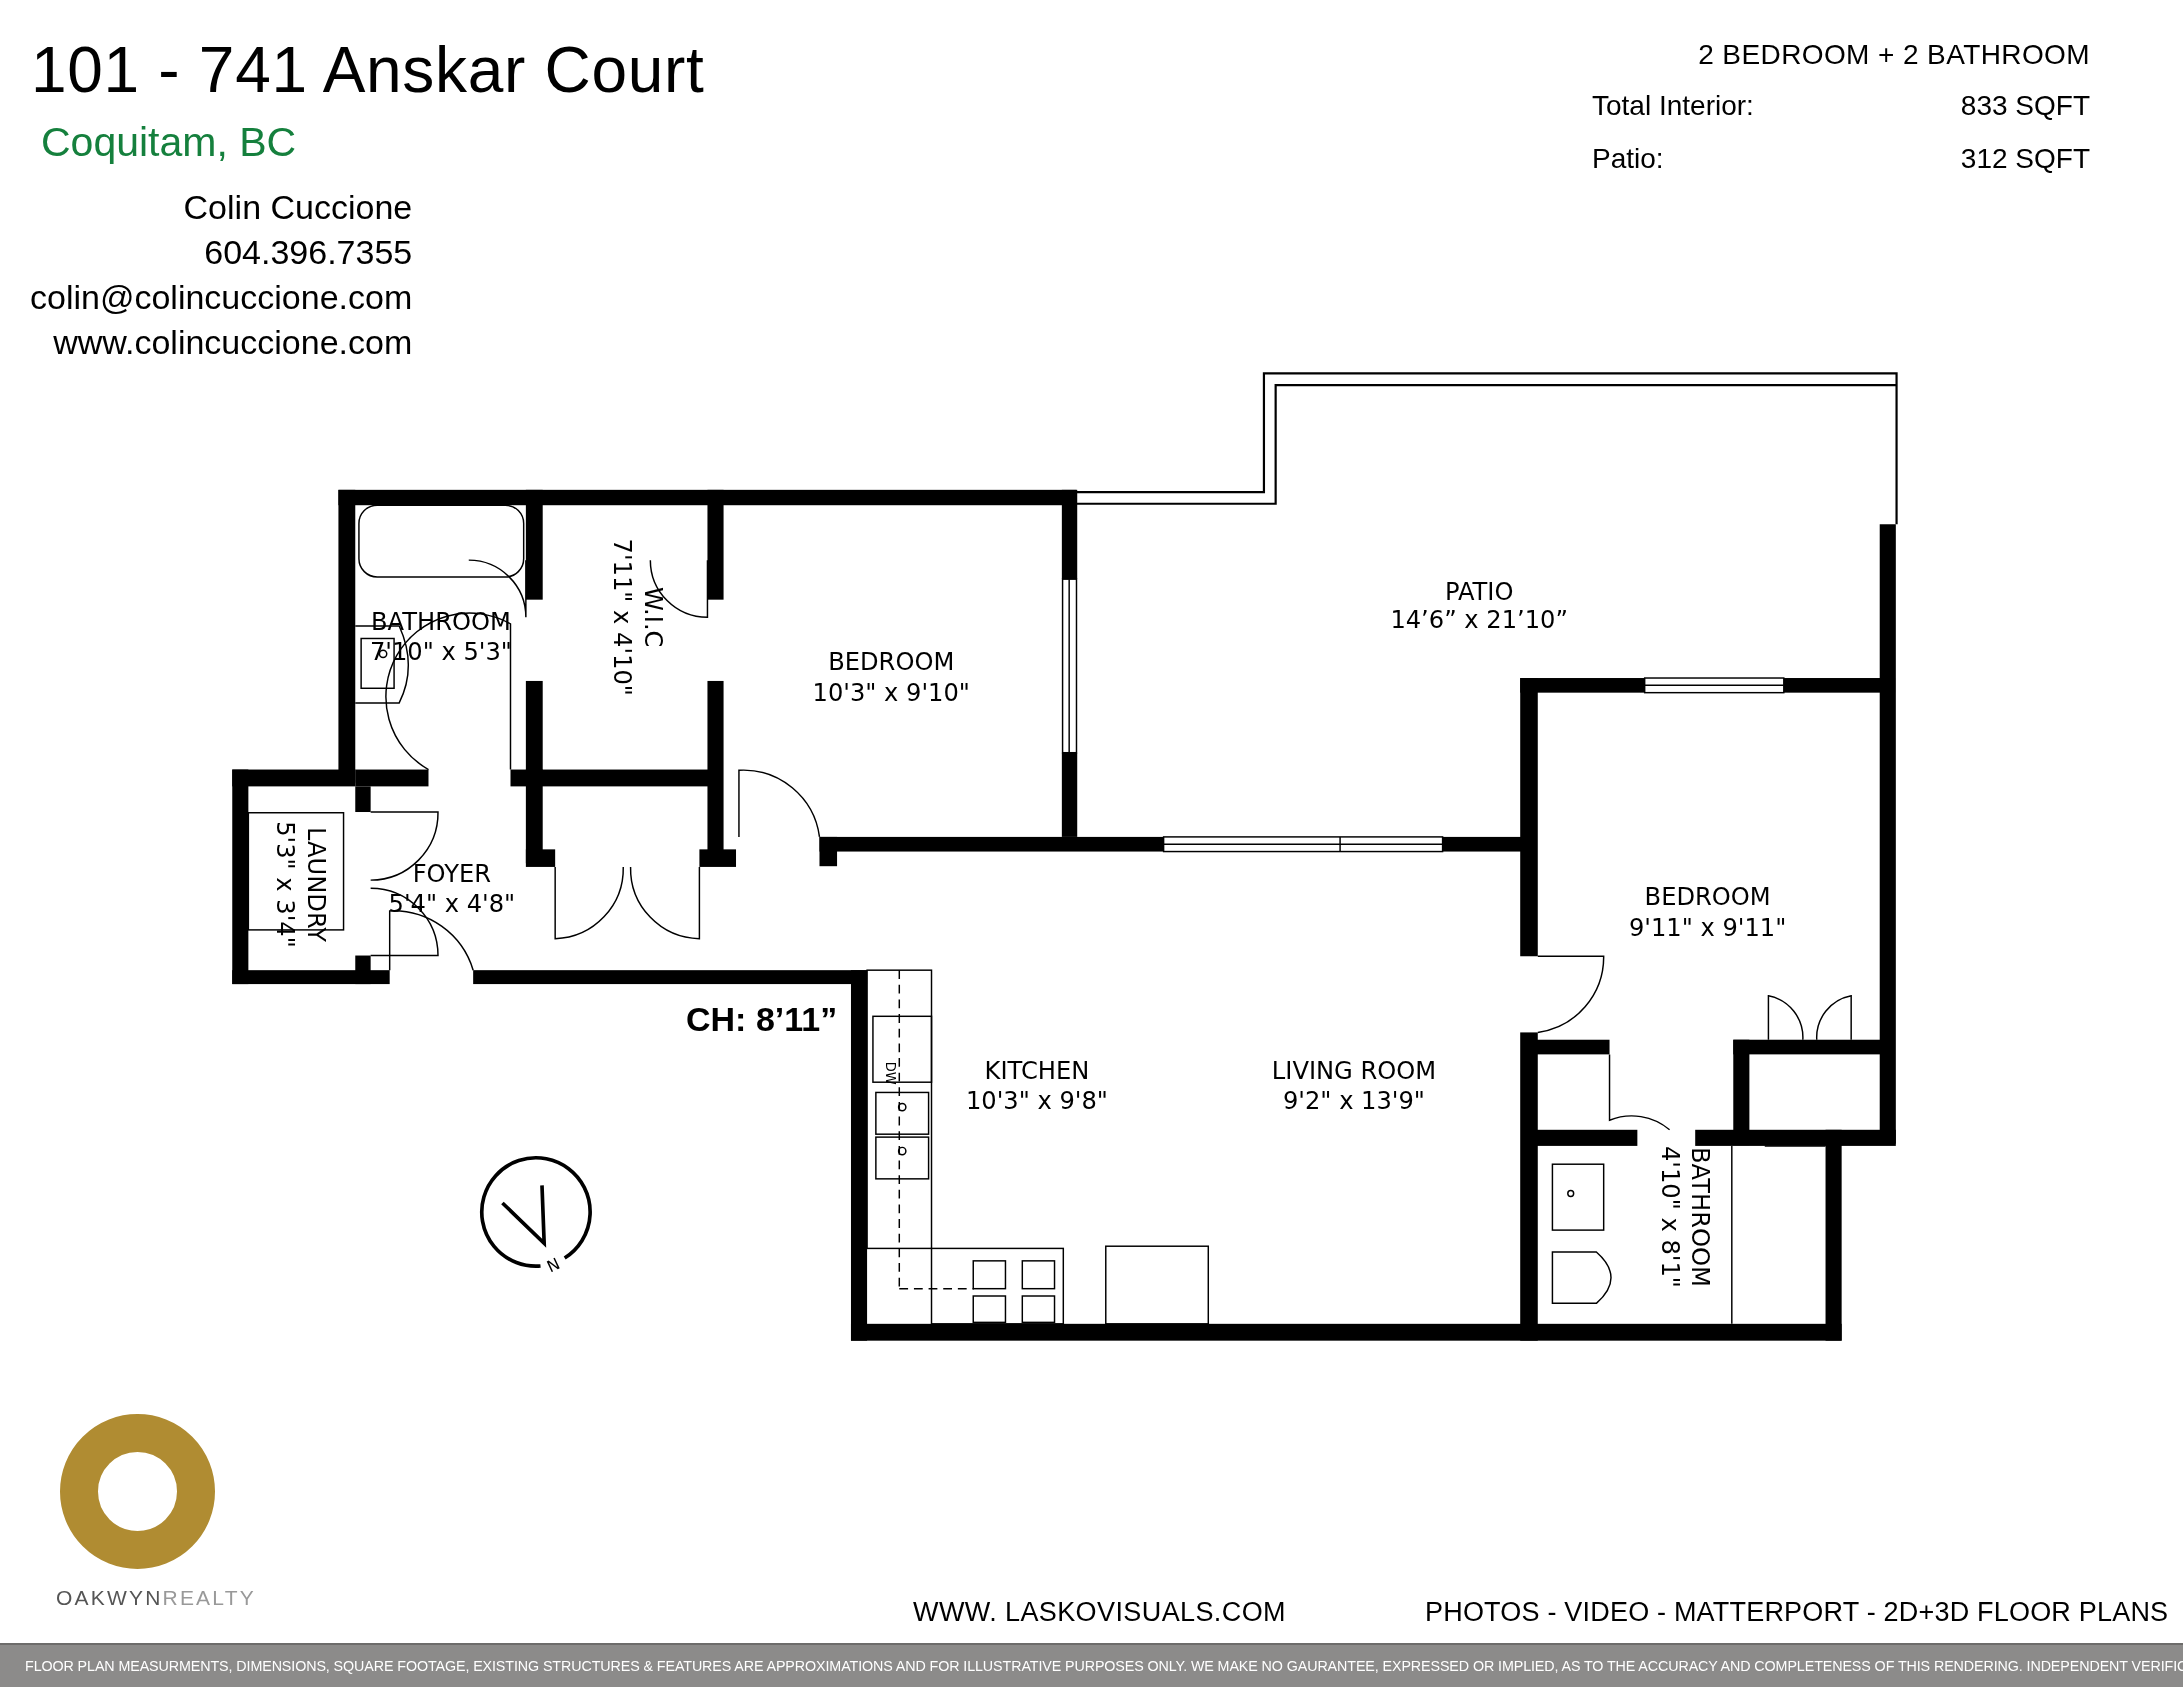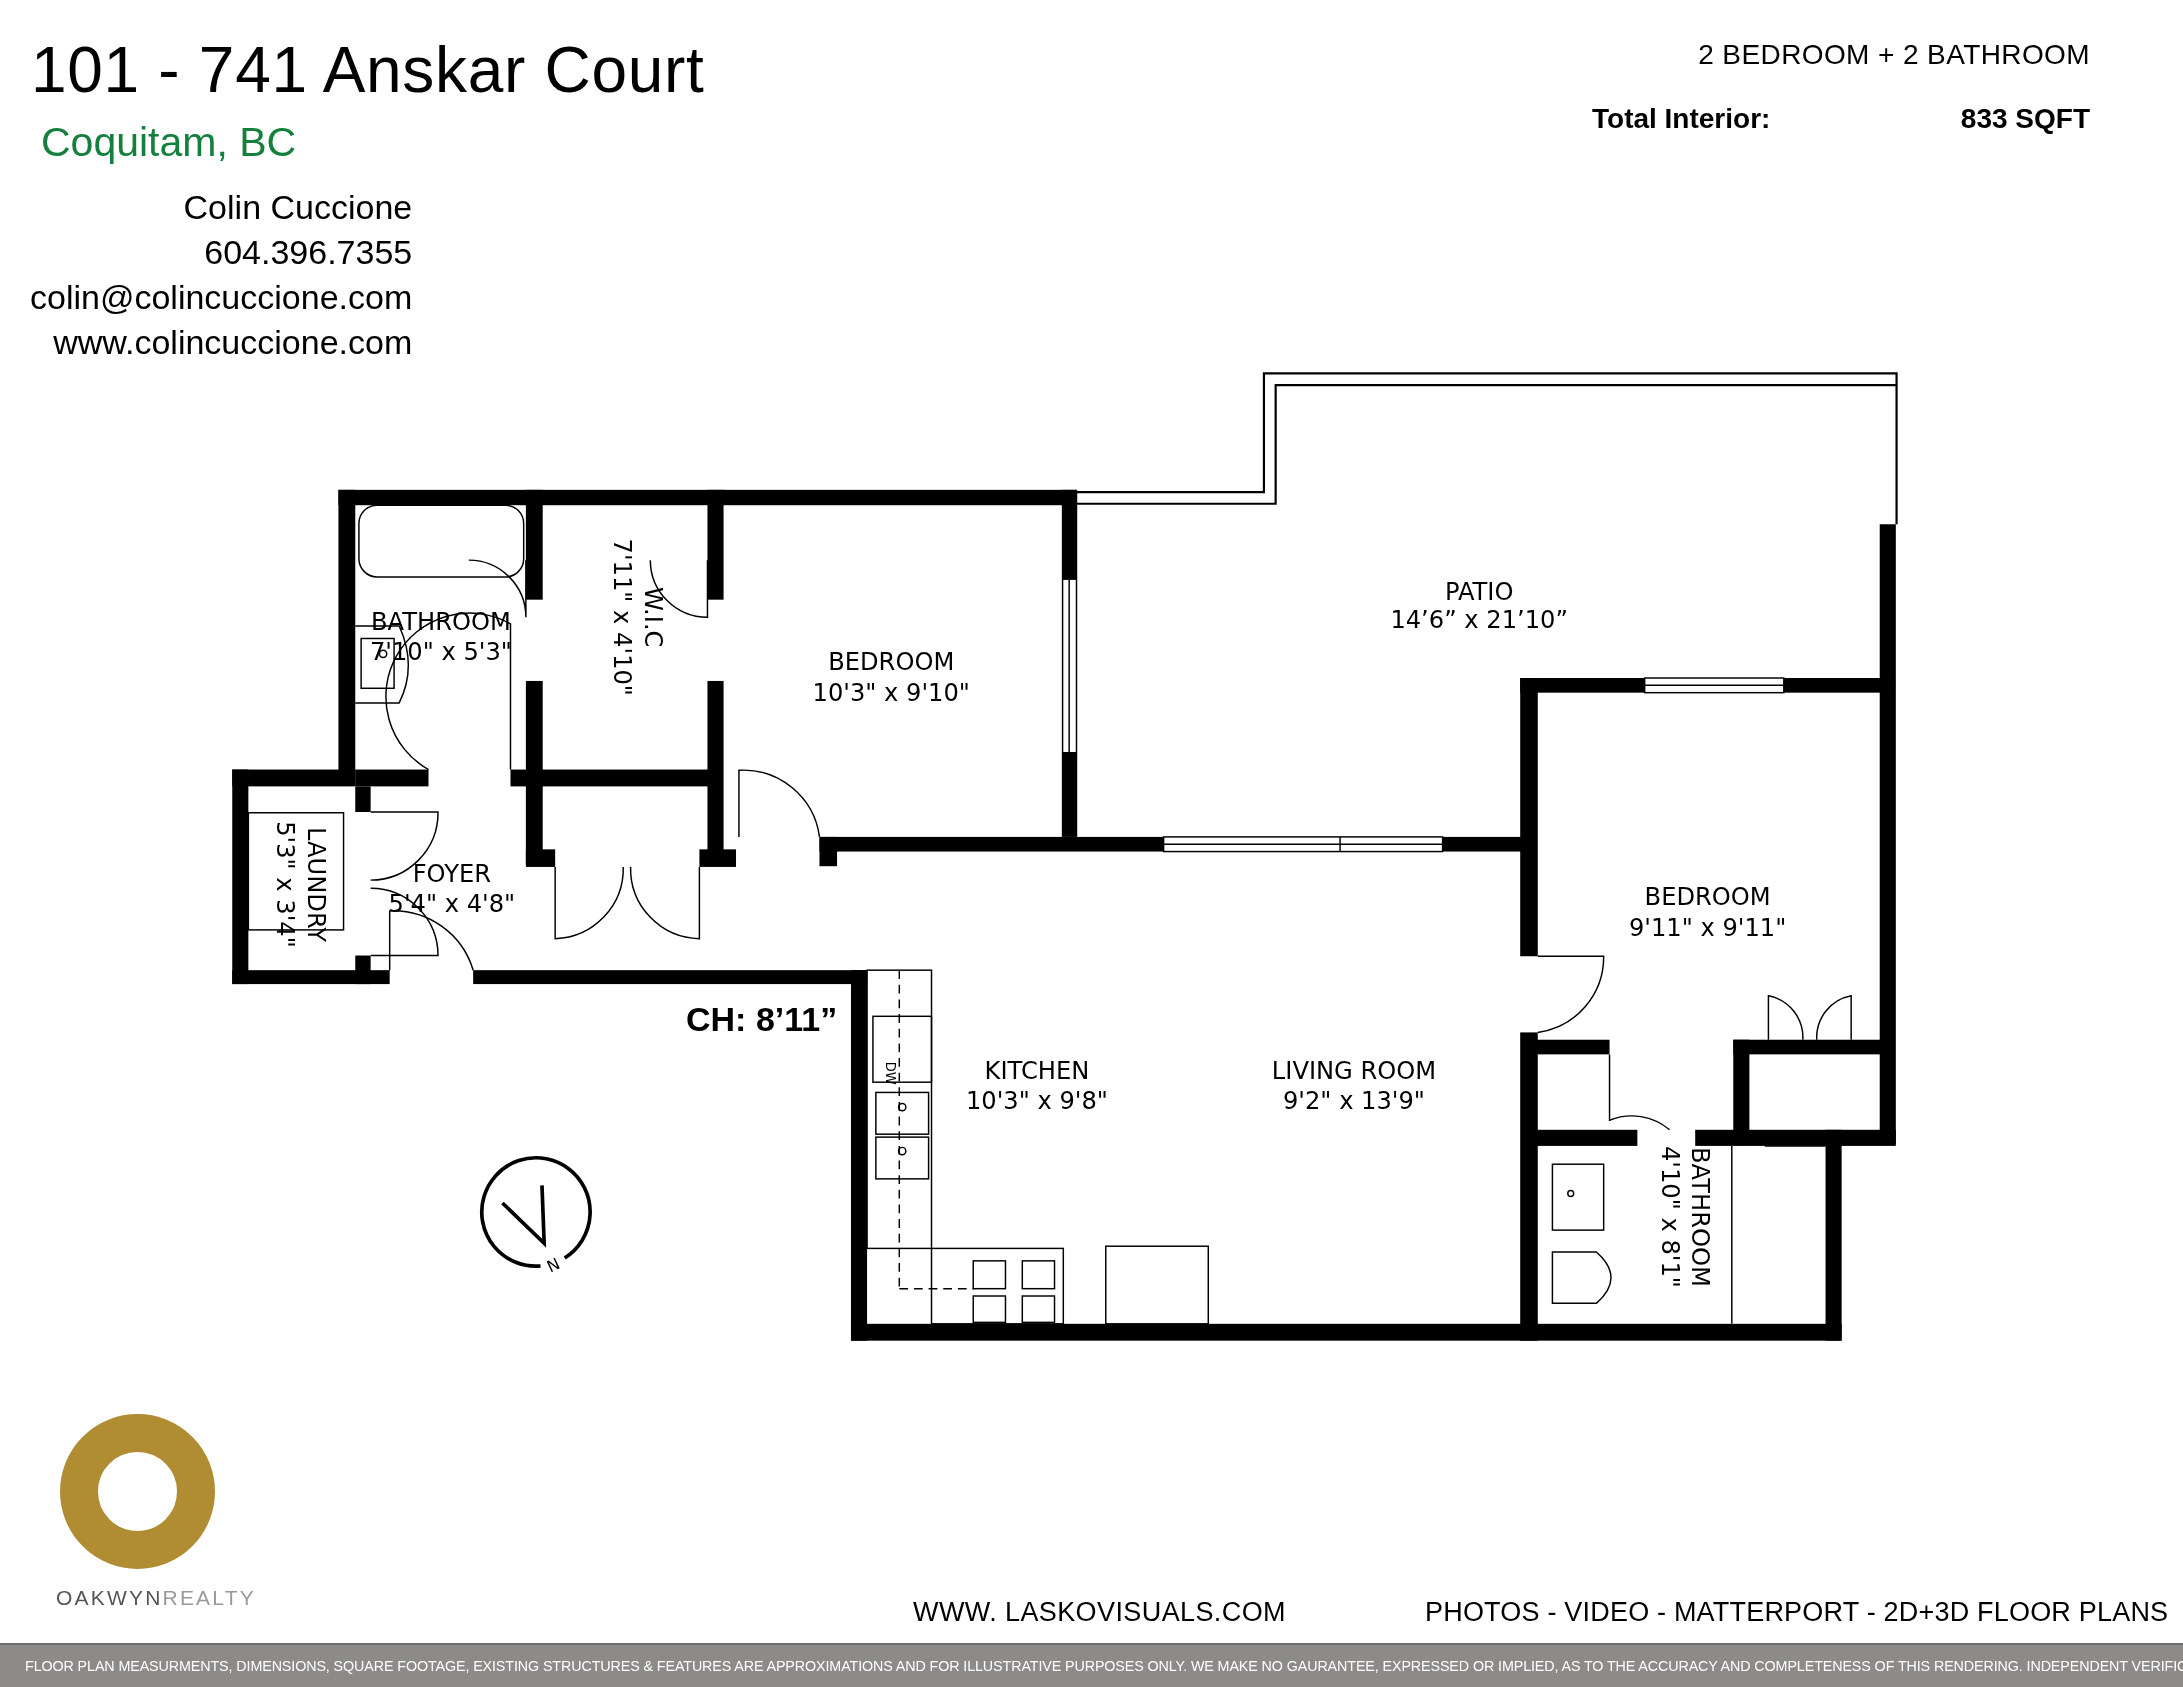--- a/index.html
+++ b/index.html
@@ -5,21 +5,21 @@
   html, body { margin: 0; padding: 0; background: #ffffff; }
   body { width: 2183px; height: 1687px; position: relative; overflow: hidden; font-family: "Liberation Sans", sans-serif; color: #000; }
   .abs { position: absolute; text-align: right; }
   .title { left: 31px; top: 38px; font-size: 64px; font-weight: 400; letter-spacing: 0.7px; line-height: 1; }
   .city { left: 41px; top: 122px; font-size: 41px; color: #15803d; line-height: 1; }
   .contact { left: 30px; top: 185px; font-size: 34px; line-height: 45px; }
   .contact div { white-space: nowrap; }
   .summary { left: 1592px; top: 33px; width: 498px; font-size: 28px; }
   .summary .headline { white-space: nowrap; line-height: 44px; letter-spacing: 0.4px; }
   .summary .row { display: flex; justify-content: space-between; line-height: 54px; }
-  .summary .row.bold { font-weight: 700; margin-top: 15px; }
+  .summary .row.bold { font-weight: 400; margin-top: 2px; }
   .summary .row.plain { line-height: 51px; }
   svg.plan { position: absolute; left: 0; top: 0; }
   .room-label { font-family: "DejaVu Sans", sans-serif; font-size: 33px; fill: #000; text-anchor: middle; }
   .ch-label { left: 657px; top: 1000px; font-size: 34px; font-weight: 700; white-space: nowrap; margin-left: 29px; }
   .logo { left: 60px; top: 1414px; width: 155px; height: 155px; border-radius: 50%; border: 38px solid #b08c32; box-sizing: border-box; }
   .logo-text { left: 56px; top: 1586px; font-size: 21px; letter-spacing: 2.2px; color: #555; white-space: nowrap; }
   .logo-text .light { color: #999; }
   .footer-link { left: 913px; top: 1597px; font-size: 27px; white-space: nowrap; letter-spacing: 0.4px; }
   .footer-services { left: 1425px; top: 1597px; font-size: 27px; white-space: nowrap; letter-spacing: 0.2px; }
   .disclaimer-bar { left: 0; top: 1643px; width: 2183px; height: 45px; background: #8c8b8a; border-top: 2.2px solid #6d6c6b; box-sizing: border-box; }
@@ -36,20 +36,24 @@
   <div>colin@colincuccione.com</div>
   <div>www.colincuccione.com</div>
 </div>
 
 <div class="abs summary">
   <div class="headline">2 BEDROOM + 2 BATHROOM</div>
   <div class="row bold">
     <span>Total Interior:</span>
     <span>833 SQFT</span>
   </div>
+  <div class="row plain">
+    <span>Patio:</span>
+    <span>312 SQFT</span>
+  </div>
 </div>
 
 <svg class="plan" width="2183" height="1687" viewBox="0 0 2981 2304" xmlns="http://www.w3.org/2000/svg">
   <g fill="none" stroke="#000" stroke-width="3">
     <polyline points="1470,672 1726,672 1726,510 2590,510 2590,716"></polyline>
     <polyline points="1470,688 1742,688 1742,526 2590,526"></polyline>
   </g>
 
   <g fill="#000">
 

